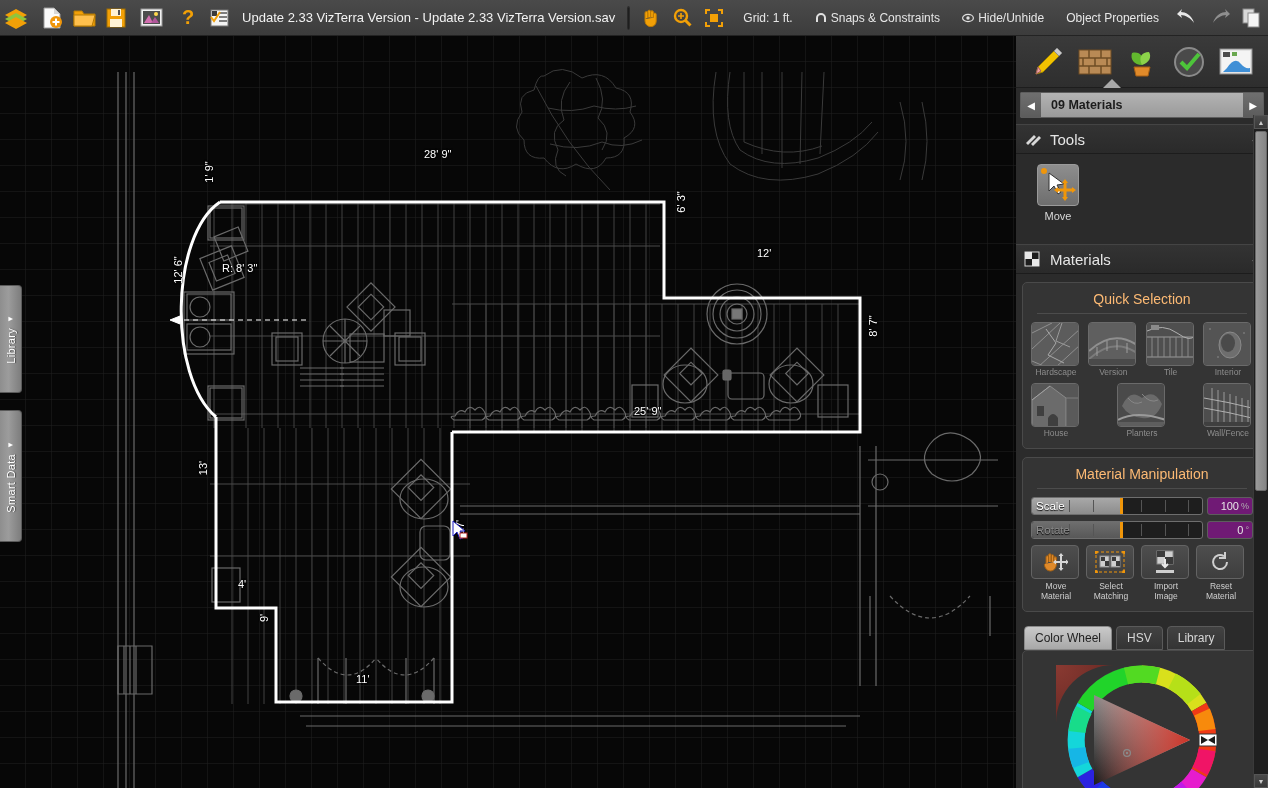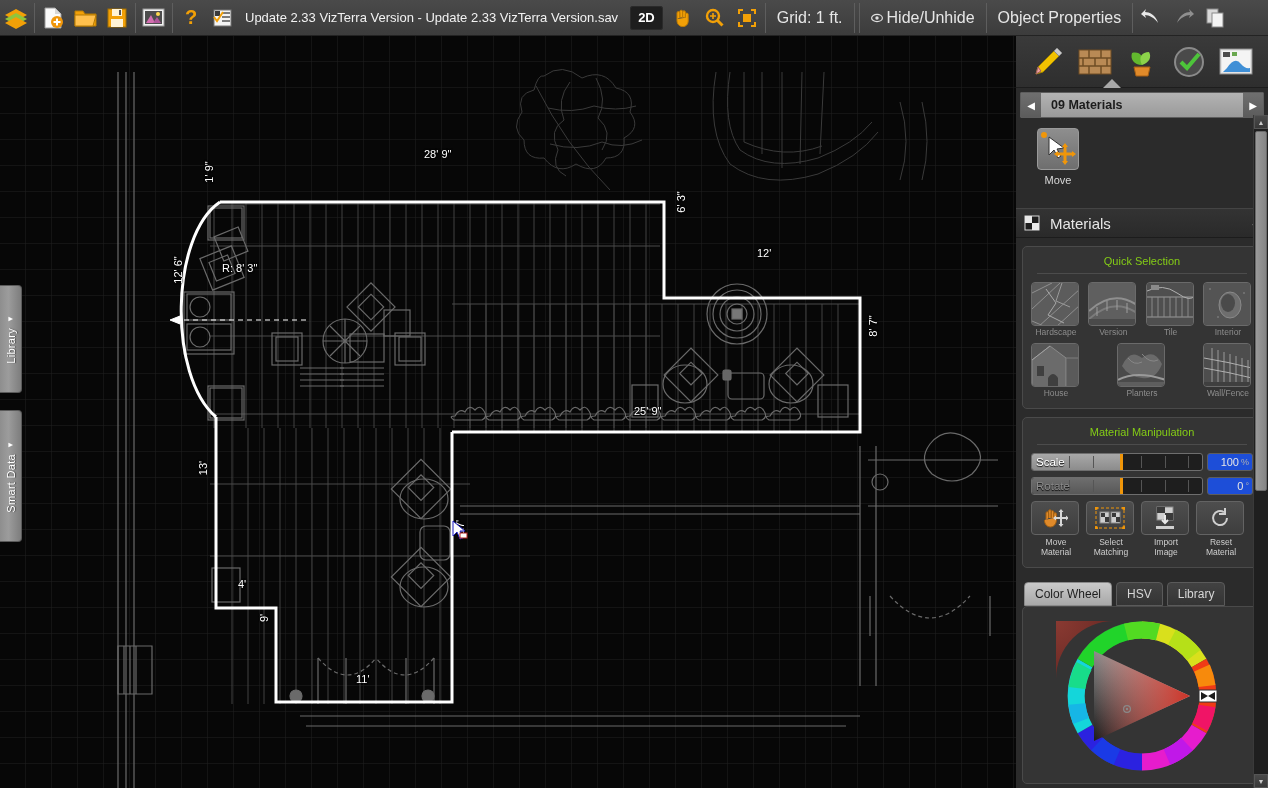--- a/index.html
+++ b/index.html
@@ -32,21 +32,21 @@
   .seg {
     display: flex; height: 24px; border-radius: 2px; overflow: hidden;
     border: 1px solid #2a2a2a; margin: 0 4px;
   }
   .seg div {
     padding: 0 7px; font-size: 13px; font-weight: bold; line-height: 22px;
     color: #cfcfcf; background: #3a3a3a;
   }
   .seg div.active { background: #1e1e1e; color: #ffffff; }
   .tb-label {
-    color: #e6e6e6; font-size: 16px; padding: 18px 9px; white-space: nowrap;
+    color: #e6e6e6; font-size: 12px; padding: 18px 9px; white-space: nowrap;
     display: flex; align-items: center; gap: 4px; height: 36px;
   }
 
   
   .side-tab {
     position: absolute; left: 0; width: 22px;
     background: linear-gradient(to right, #8e8e8e, #9c9c9c 40%, #7d7d7d);
     border: 1px solid #5a5a5a; border-left: none;
     border-radius: 0 4px 4px 0;
     display: flex; flex-direction: column; align-items: center; justify-content: center;
@@ -115,21 +115,21 @@
     background: linear-gradient(#8e8e8e,#6e6e6e);
     border: 1px solid #9a9a9a; border-radius: 4px;
     position: relative;
   }
   .tool-lbl { color: #d8d8d8; font-size: 11px; margin-top: 4px; }
 
   .group-box {
     margin: 8px 6px; border: 1px solid #4a4a4a; border-radius: 5px;
     background: #343434; padding: 8px 8px 10px 8px;
   }
-  .group-title { text-align: center; color: #84cc16; font-size: 11px; padding-bottom: 6px; }
+  .group-title { text-align: center; color: #fdba74; font-size: 14px; padding-bottom: 6px; }
   .group-rule { height:1px; background:#4c4c4c; margin: 0 6px 8px 6px; }
 
   .mat-grid { display: flex; flex-wrap: wrap; gap: 6px; justify-content: space-between; }
   .mat-cell { width: 50px; text-align: center; }
   .mat-thumb {
     width: 48px; height: 44px; border-radius: 4px; border: 1px solid #6a6a6a;
     overflow: hidden; position: relative; background: #4d4d4d;
   }
   .mat-name { color: #8d8d8d; font-size: 8.5px; margin-top: 1px; }
 
@@ -140,21 +140,21 @@
   }
   .slider .fill { position: absolute; left:0; top:0; bottom:0; background: linear-gradient(#a8a8a8,#8c8c8c); }
   .slider .thumb { position: absolute; top:0; bottom:0; width: 3px; background: #f0960a; }
   .slider .tick { position: absolute; top: 2px; bottom: 2px; width: 1px; background: #555; }
   .slider .slabel {
     position: absolute; left: 4px; top: 0; line-height: 16px;
     font-size: 11.5px; color: #ffffff; text-shadow: 0 1px 1px #000;
   }
   .slider.off .slabel { color: #8a8a8a; }
   .numbox {
-    width: 46px; height: 18px; background: #1d4ed8; border: 1px solid #5d5d5d;
+    width: 46px; height: 18px; background: #701a75; border: 1px solid #5d5d5d;
     border-radius: 3px; color: #e6e6e6; font-size: 11px;
     display: flex; align-items: center; justify-content: flex-end; padding-right: 3px; gap: 2px;
   }
   .numbox .unit { color: #b0b0b0; font-size: 9px; }
 
   .act-row { display: flex; gap: 5px; margin-top: 4px; }
   .act-cell { width: 50px; text-align: center; }
   .act-btn {
     width: 48px; height: 34px; background: linear-gradient(#4e4e4e,#3e3e3e);
     border: 1px solid #636363; border-radius: 4px;
@@ -276,20 +276,26 @@
         <rect x="6" y="6" width="8" height="8" fill="#f2a007"></rect>
       </svg>
     </div>
     <div class="tb-sep"></div>
 
     <div class="tb-label">
       <span>Grid: 1 ft.</span>
     </div>
     <div class="tb-sep"></div>
 
+    <div class="tb-label">
+      <svg width="12" height="12" viewBox="0 0 12 12">
+        <path d="M2 10V6a4 4 0 018 0v4" fill="none" stroke="#e0e0e0" stroke-width="2"></path>
+      </svg>
+      <span>Snaps &amp; Constraints</span>
+    </div>
     <div class="tb-sep"></div>
 
     <div class="tb-label">
       <svg width="12" height="10" viewBox="0 0 12 10">
         <ellipse cx="6" cy="5" rx="5.4" ry="3.6" fill="none" stroke="#e0e0e0" stroke-width="1.2"></ellipse>
         <circle cx="6" cy="5" r="1.7" fill="#e0e0e0"></circle>
       </svg>
       <span>Hide/Unhide</span>
     </div>
     <div class="tb-sep"></div>
@@ -543,20 +549,28 @@
       </div>
       <div class="sel-caret"></div>
     </div>
 
     <div id="pnl-header">
       <div class="nav">◀</div>
       <div class="ttl">09 Materials</div>
       <div class="nav">▶</div>
     </div>
 
+    <div class="section-hd" style="margin-top:6px;">
+      <svg width="18" height="16" viewBox="0 0 18 16">
+        <path d="M2 12L10 4l2 2-8 8z" fill="#d8d8d8"></path>
+        <path d="M7 13L15 5l2 2-8 8z" fill="#d8d8d8"></path>
+      </svg>
+      <span>Tools</span>
+      <span class="chev">⌄</span>
+    </div>
     <div class="section-body" style="height:90px;">
       <div class="tool-cell">
         <div class="tool-btn">
           <span style="position:absolute;left:3px;top:3px;width:6px;height:6px;border-radius:50%;background:#f0960a;"></span>
           <svg width="38" height="38" viewBox="0 0 38 38" style="position:absolute;left:2px;top:2px;">
             <polygon points="9,6 9,24 14,19 18,27 21,25 17,18 24,17" fill="#ffffff" stroke="#333"></polygon>
             <path d="M25 14v18M16 23h18" stroke="#f0960a" stroke-width="3"></path>
             <path d="M25 12l-3 4h6zM25 34l-3-4h6zM14 23l4-3v6zM36 23l-4-3v6z" fill="#f0960a"></path>
           </svg>
         </div>

